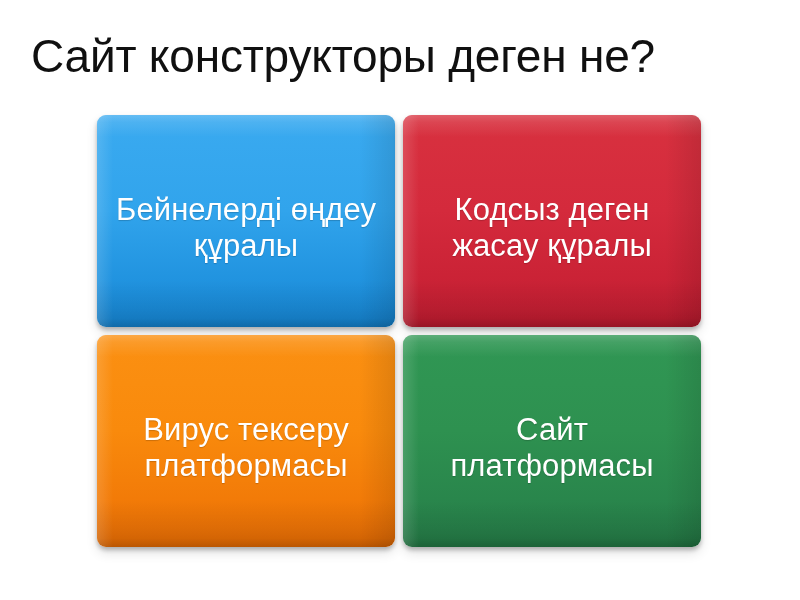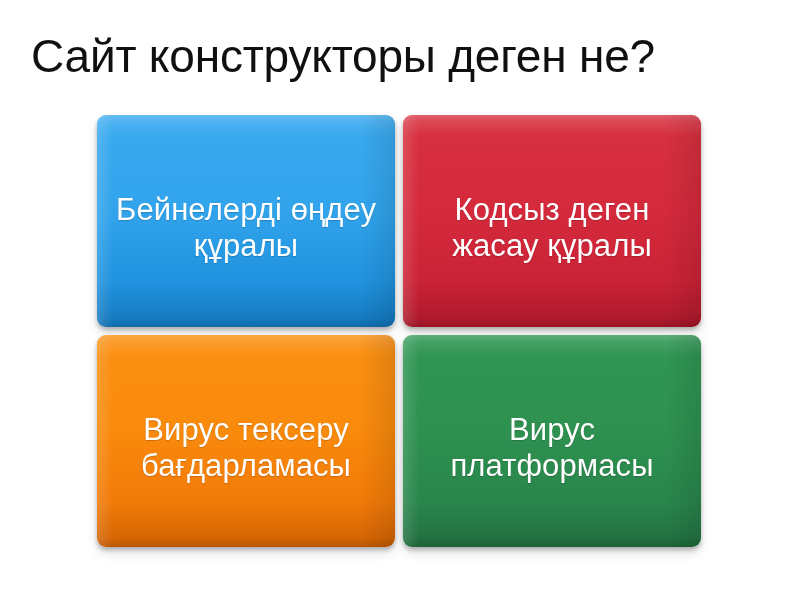--- a/index.html
+++ b/index.html
@@ -143,21 +143,21 @@
 
     <div class="answer-card card-blue">
       <span class="answer-label">Бейнелерді өңдеу құралы</span>
     </div>
 
     <div class="answer-card card-red">
       <span class="answer-label">Кодсыз деген жасау құралы</span>
     </div>
 
     <div class="answer-card card-orange">
-      <span class="answer-label">Вирус тексеру бағдарламасы</span>
+      <span class="answer-label">Вирус тексеру платформасы</span>
     </div>
 
     <div class="answer-card card-green">
-      <span class="answer-label">Вирус платформасы</span>
+      <span class="answer-label">Сайт платформасы</span>
     </div>
 
   </div>
 </div>
 
 </body></html>

